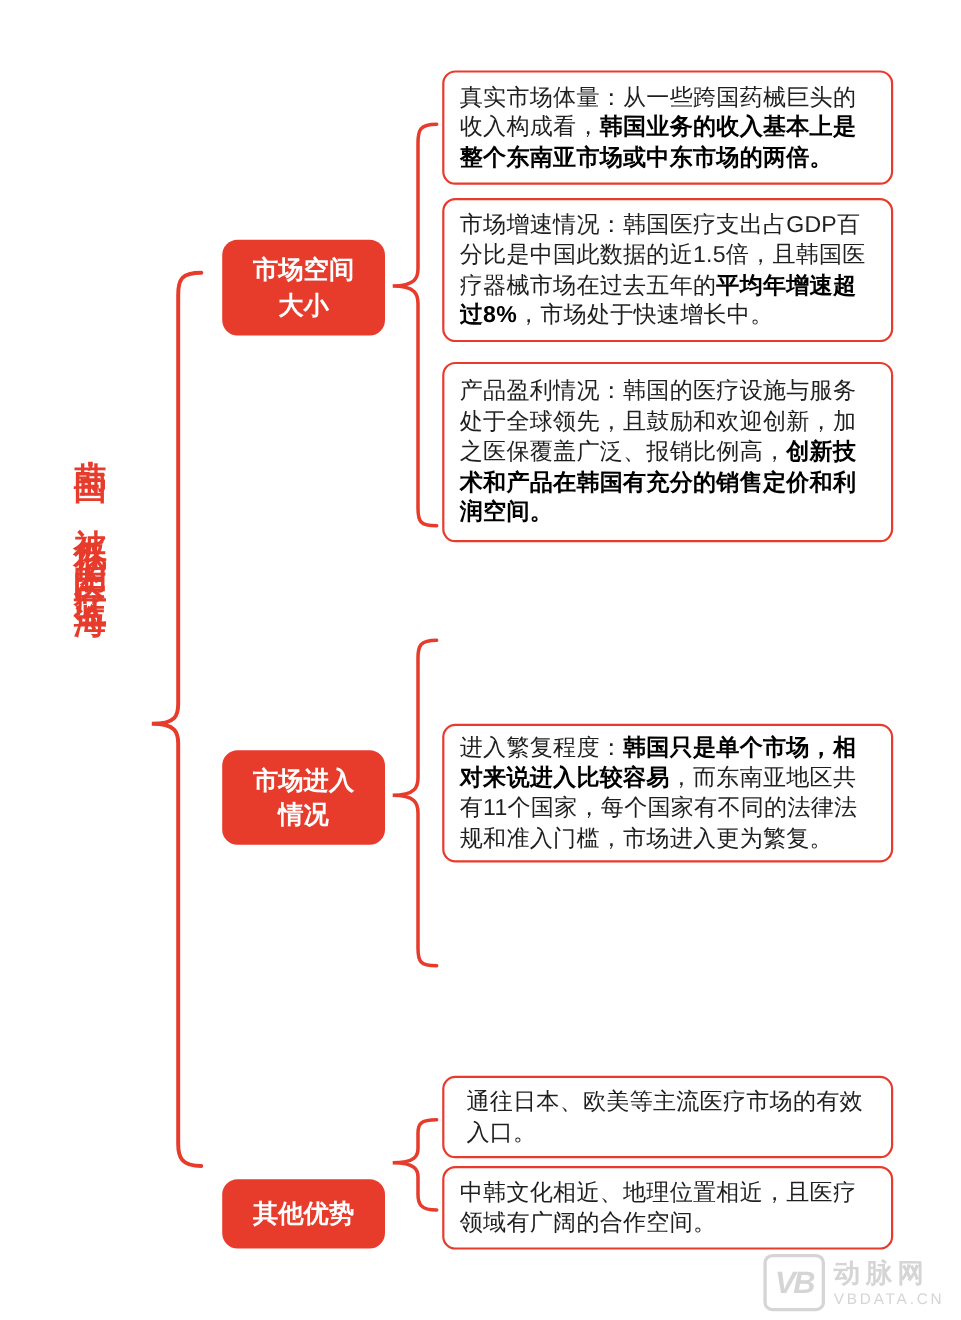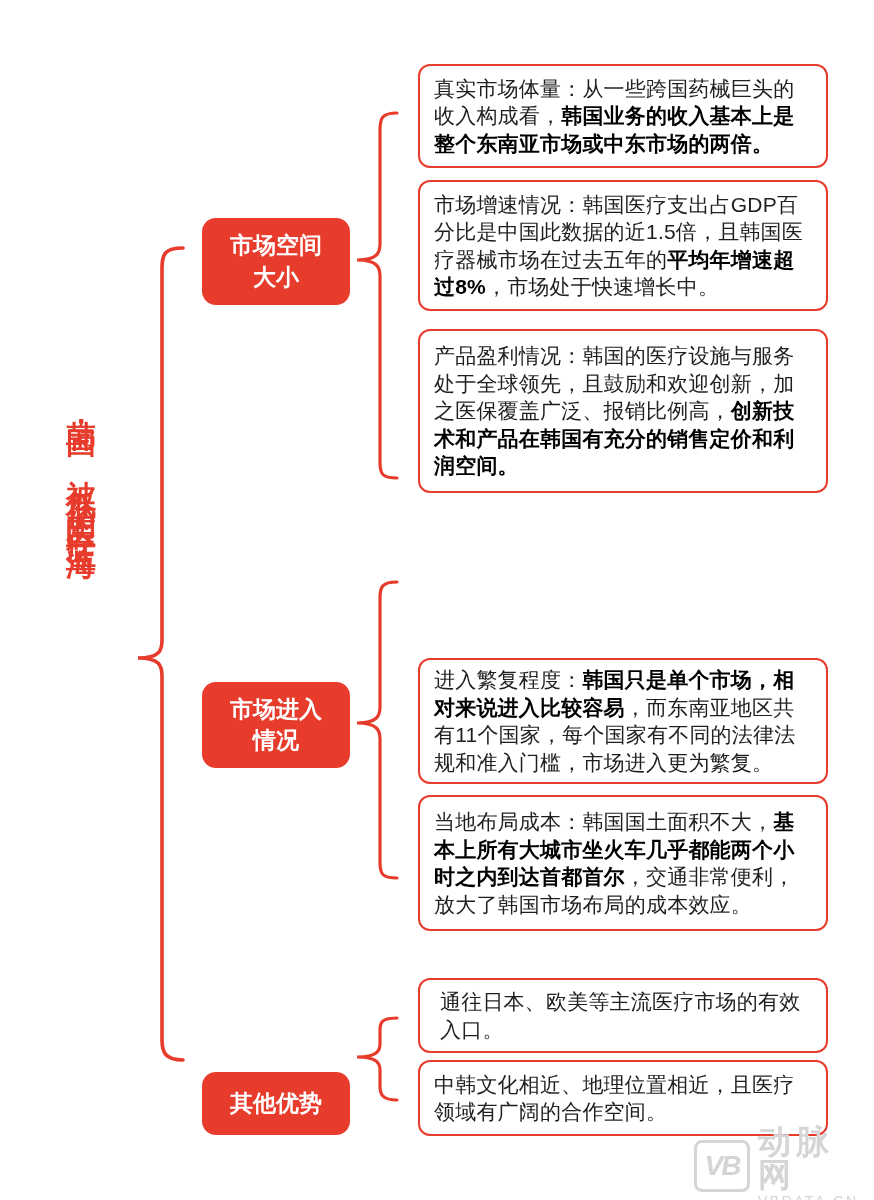--- a/index.html
+++ b/index.html
@@ -29,21 +29,21 @@
     text-align:center;
   }
   .branch-node .node-label{display:block;width:108px;}
   .node-1{top:218px;height:87px;}
   .node-2{top:682px;height:86px;}
   .node-3{top:1072px;height:63px;}
   .node-3 .node-label{width:120px;}
 
   
   .detail-box{
-    position:absolute;left:418px;width:410px;box-sizing:border-box;
+    position:absolute;left:402px;width:410px;box-sizing:border-box;
     background:#ffffff;border:2.5px solid #e73b2c;border-radius:12px;
     padding:8px 14px;display:flex;align-items:center;
     font-size:21px;line-height:1.31;color:#1f1f1f;
     letter-spacing:0.2px;
   }
   .detail-box p{margin:0;}
   .detail-box b{font-weight:800;color:#000000;}
   .b0i0{top:64px;height:104px;}
   .b0i1{top:180px;height:131px;}
   .b0i2{top:329px;height:164px;}
@@ -58,21 +58,21 @@
     position:absolute;left:694px;top:1139px;width:172px;height:54px;
     display:flex;align-items:center;color:#d5d5d5;
   }
   .wm-logo{
     width:50px;height:46px;border:3px solid #d5d5d5;border-radius:8px;
     display:flex;align-items:center;justify-content:center;
     font-size:28px;font-weight:700;font-style:italic;flex:0 0 auto;
     letter-spacing:-2px;
   }
   .wm-text{margin-left:8px;line-height:1;}
-  .wm-name{font-size:33px;font-weight:700;letter-spacing:5px;}
+  .wm-name{font-size:24px;font-weight:700;letter-spacing:5px;}
   .wm-site{font-size:14px;letter-spacing:2.5px;margin-top:3px;}
 </style>
 </head>
 <body>
 
 <div id="canvas">
 
   <div class="root-title">韩国，被低估的医疗蓝海</div>
 
   <svg class="braces" viewBox="0 0 874 1200" xmlns="http://www.w3.org/2000/svg">
@@ -98,23 +98,20 @@
   <div class="detail-box b0i1">
     <p><span>市场增速情况：韩国医疗支出占GDP百分比是中国此数据的近1.5倍，且韩国医疗器械市场在过去五年的</span><b>平均年增速超过8%</b><span>，市场处于快速增长中。</span></p>
   </div>
   <div class="detail-box b0i2">
     <p><span>产品盈利情况：韩国的医疗设施与服务处于全球领先，且鼓励和欢迎创新，加之医保覆盖广泛、报销比例高，</span><b>创新技术和产品在韩国有充分的销售定价和利润空间。</b></p>
   </div>
 
   <div class="detail-box b1i1">
     <p><span>进入繁复程度：</span><b>韩国只是单个市场，相对来说进入比较容易</b><span>，而东南亚地区共有11个国家，每个国家有不同的法律法规和准入门槛，市场进入更为繁复。</span></p>
   </div>
-  <div class="detail-box b1i2">
-    <p><span>当地布局成本：韩国国土面积不大，</span><b>基本上所有大城市坐火车几乎都能两个小时之内到达首都首尔</b><span>，交通非常便利，放大了韩国市场布局的成本效应。</span></p>
-  </div>
 
   <div class="detail-box b2i0">
     <p><span>通往日本、欧美等主流医疗市场的有效入口。</span></p>
   </div>
   <div class="detail-box b2i1">
     <p><span>中韩文化相近、地理位置相近，且医疗领域有广阔的合作空间。</span></p>
   </div>
 
   <div class="watermark">
     <div class="wm-logo">VB</div>

